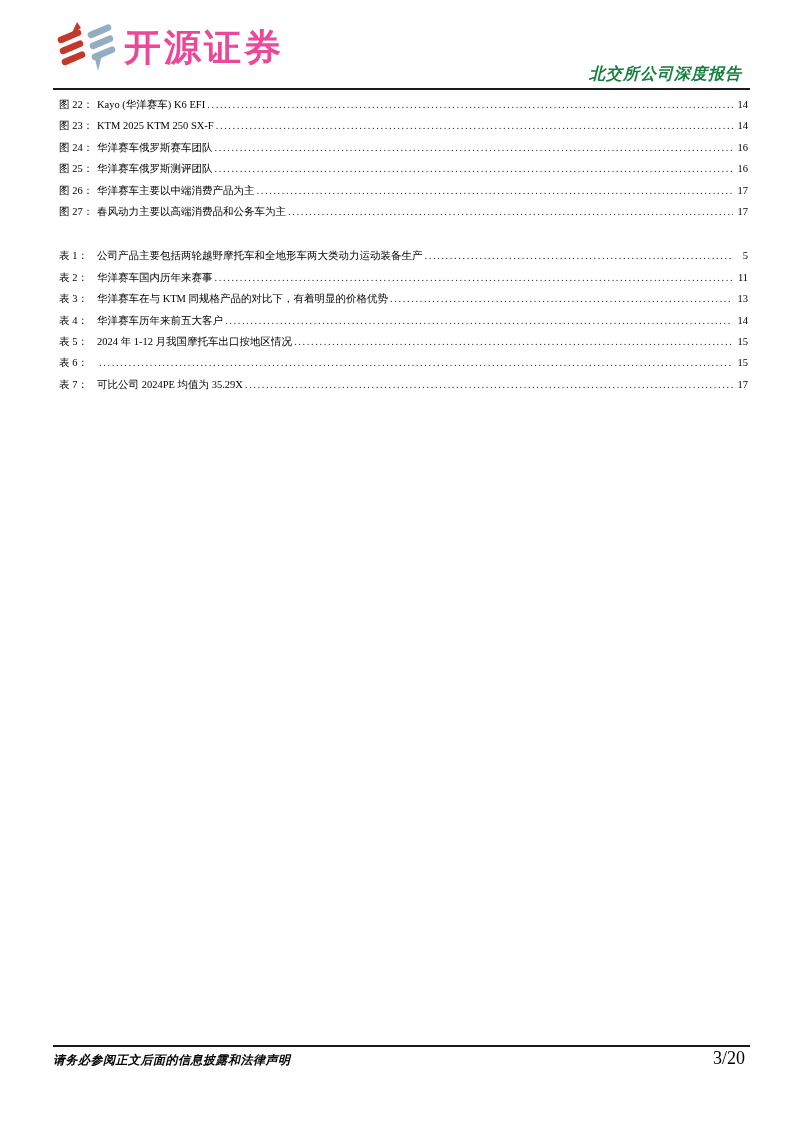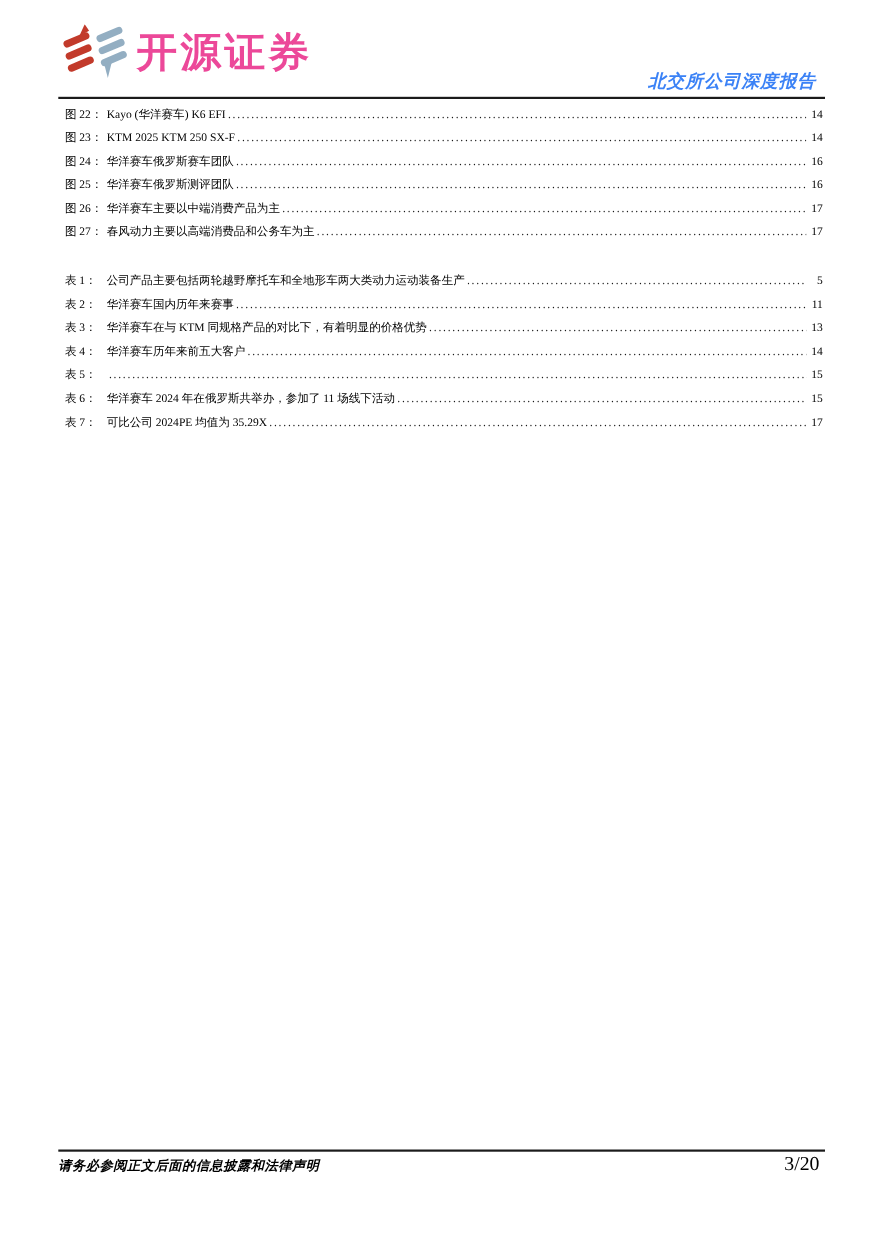--- a/index.html
+++ b/index.html
@@ -24,21 +24,21 @@
     font-family:"Liberation Sans","DejaVu Sans",sans-serif;
     font-weight:bold;
     font-size:37px;
     letter-spacing:3px;
     color:#ec4899;
     line-height:1;
   }
   .tagline {
     position:absolute; top:64px; right:52px;
     font-size:16px; font-weight:bold; font-style:italic;
-    color:#3b82f6;
+    color:#15803d;
     letter-spacing:1px;
   }
   .header-rule {
     position:absolute; top:88px; left:53px;
     width:697px; height:2px; background:#1b1b1b;
   }
 
   
   .toc {
     position:absolute; top:94px; left:56px; width:692px;
@@ -173,27 +173,27 @@
 
   <div class="toc-row">
     <span class="toc-label">表 4：</span>
     <span class="toc-title">华洋赛车历年来前五大客户</span>
     <span class="toc-dots"></span>
     <span class="toc-page">14</span>
   </div>
 
   <div class="toc-row">
     <span class="toc-label">表 5：</span>
+    <span class="toc-title">2024 年 1-12 月我国摩托车出口按地区情况</span>
     <span class="toc-dots"></span>
     <span class="toc-page">15</span>
   </div>
 
   <div class="toc-row">
     <span class="toc-label">表 6：</span>
-    <span class="toc-title">华洋赛车 2024 年在俄罗斯共举办，参加了 11 场线下活动</span>
     <span class="toc-dots"></span>
     <span class="toc-page">15</span>
   </div>
 
   <div class="toc-row">
     <span class="toc-label">表 7：</span>
     <span class="toc-title">可比公司 2024PE 均值为 35.29X</span>
     <span class="toc-dots"></span>
     <span class="toc-page">17</span>
   </div>

